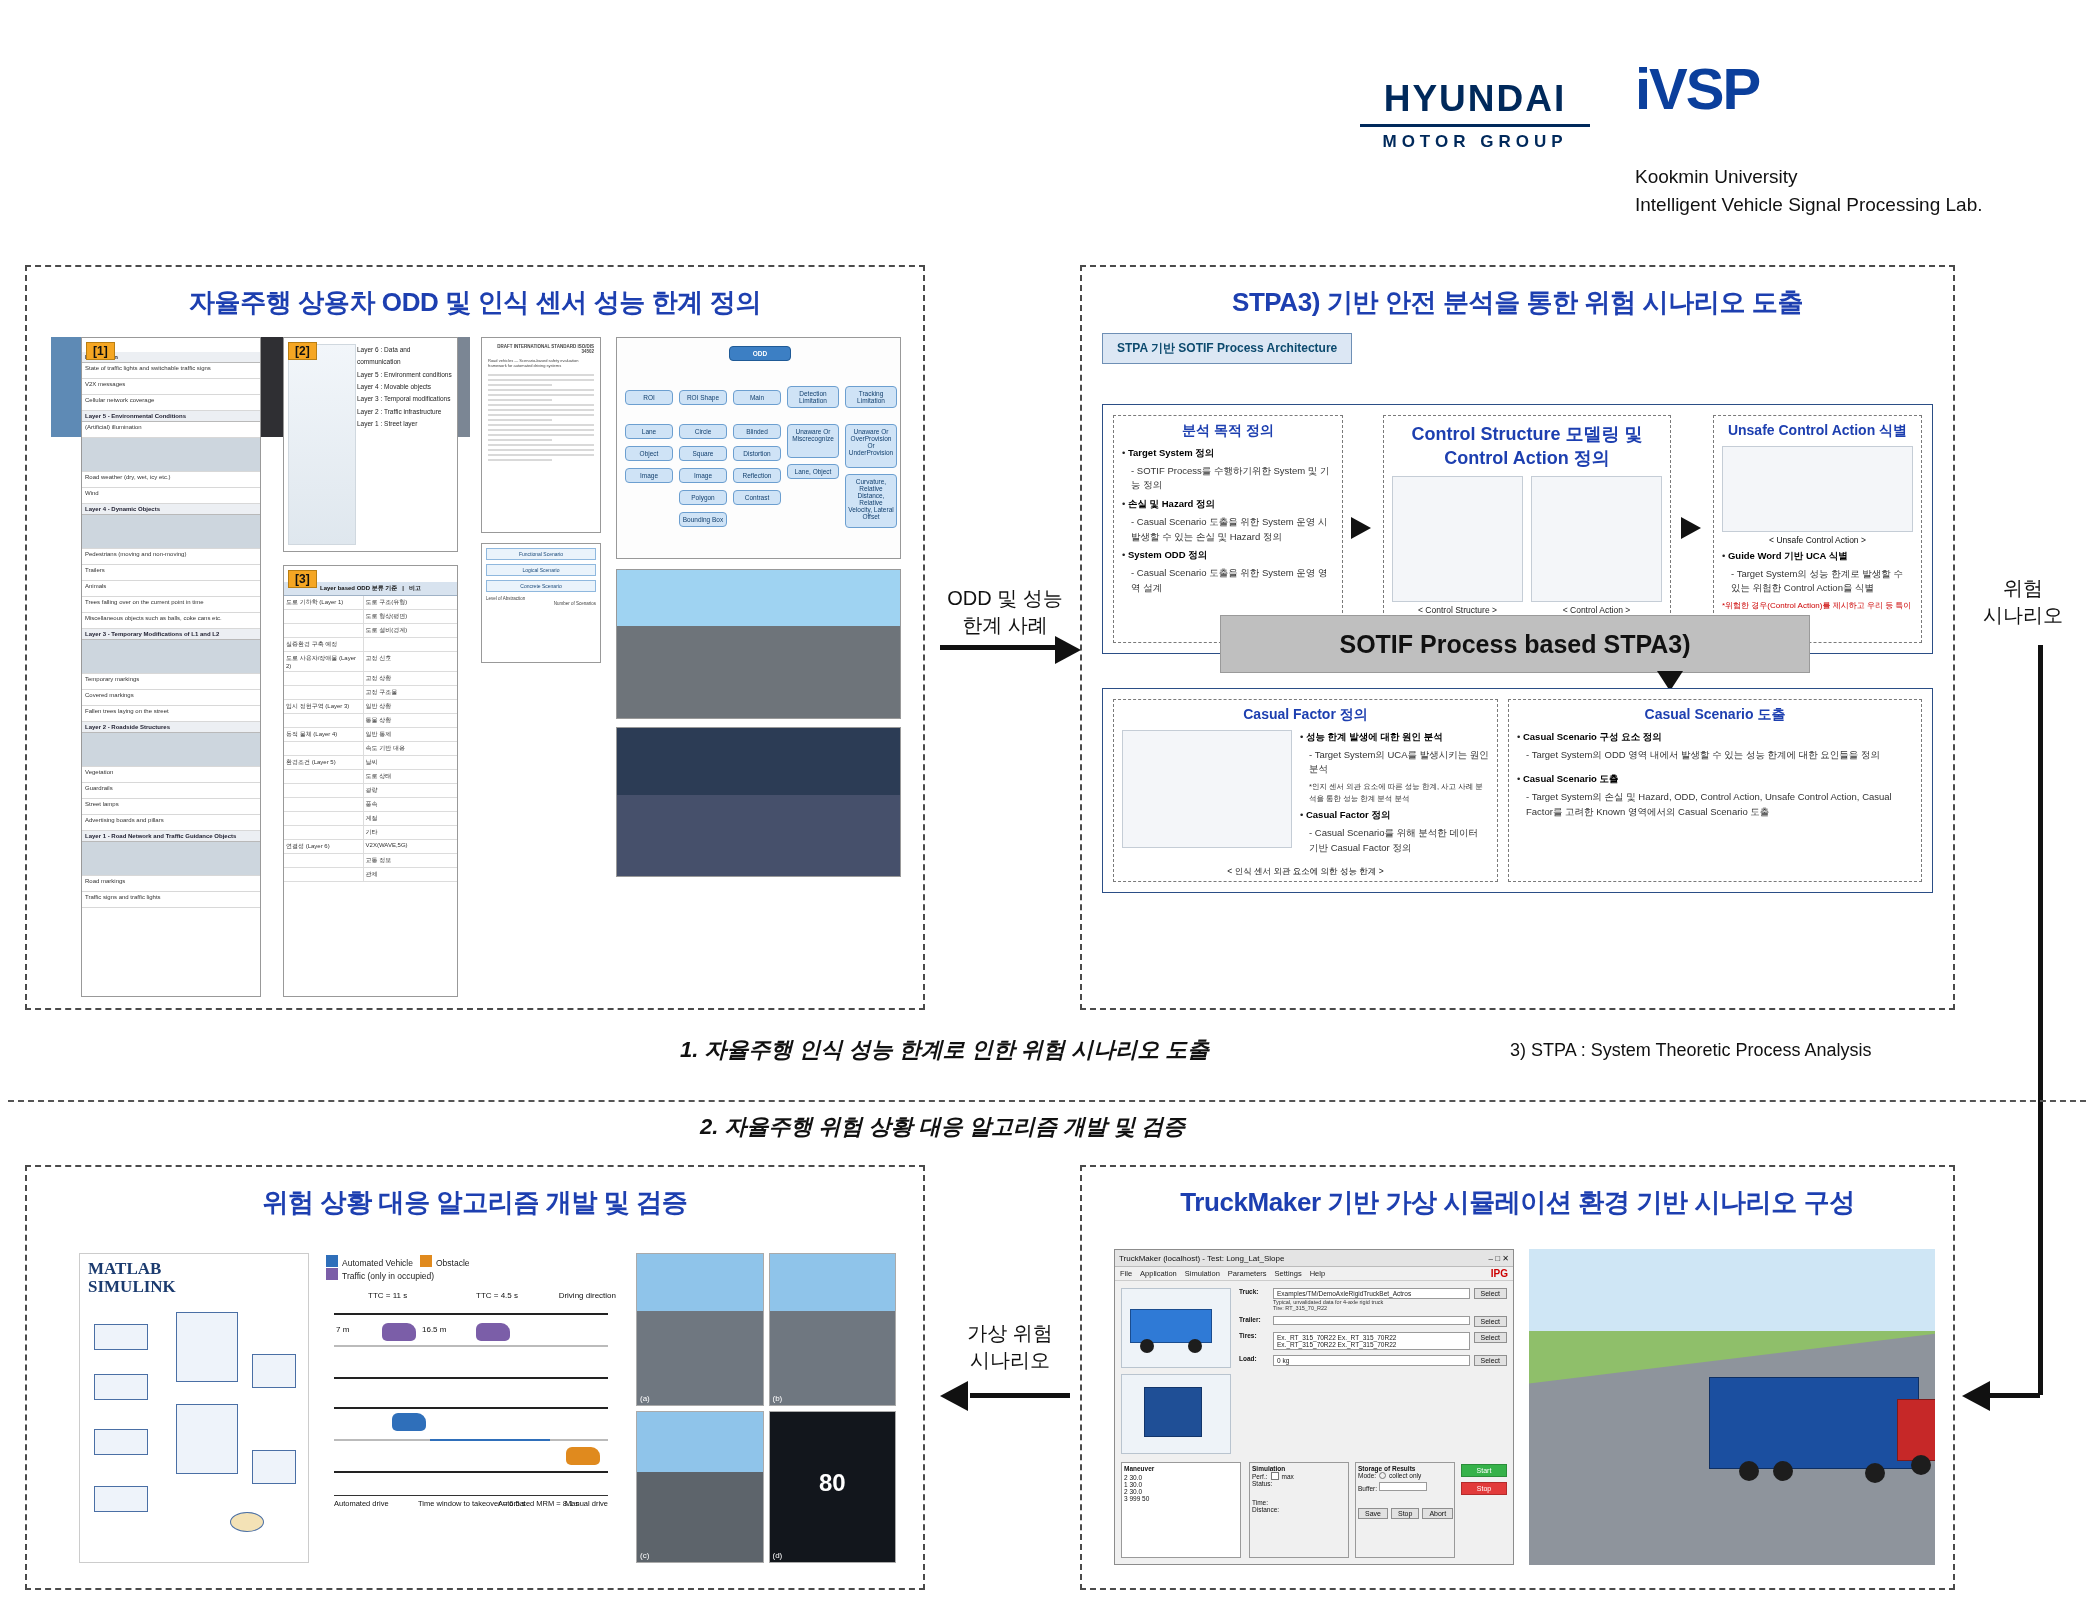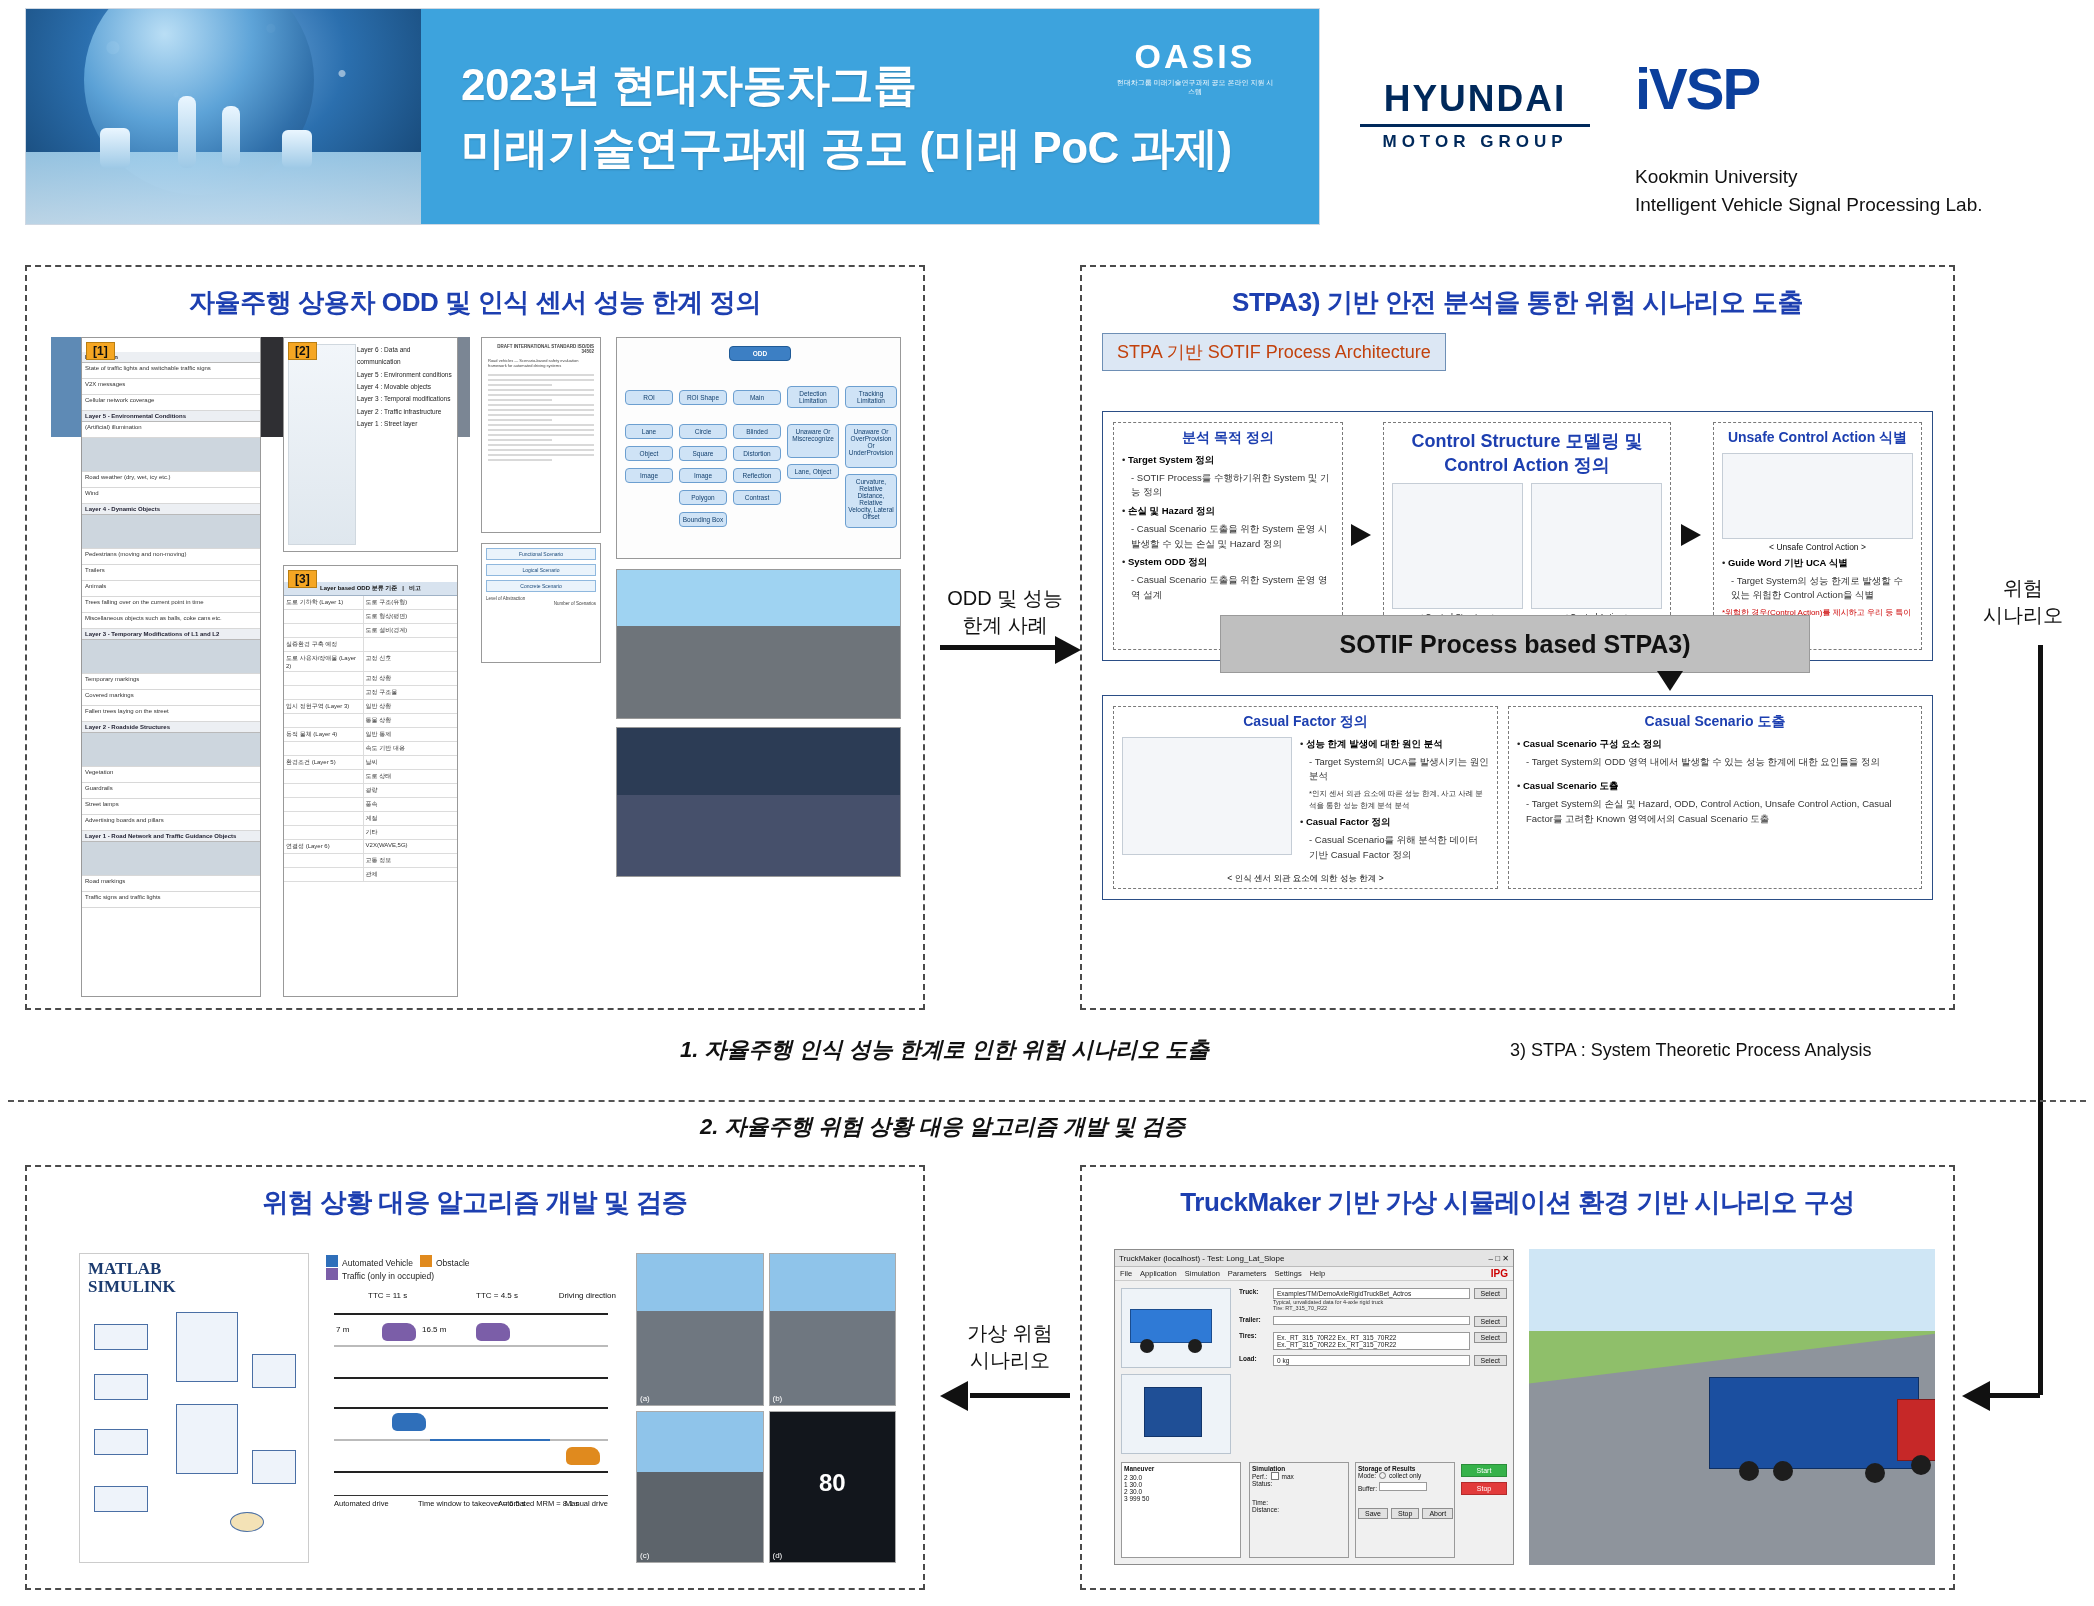--- a/index.html
+++ b/index.html
@@ -126,22 +126,22 @@
   .road1 { left:565px; top:232px; width:285px; height:150px;
       background:linear-gradient(#9fd3f2 0 38%, #6e747a 38% 100%); }
   .road2 { left:565px; top:390px; width:285px; height:150px;
       background:linear-gradient(#2c3c55 0 45%, #46506b 45% 100%); }
   .strip { left:430px; top:560px; width:420px; height:100px; display:flex; }
   .strip > div { flex:1; border-right:1px solid #fff; }
 
   
   .stpa-body { position:absolute; left:20px; top:66px; right:20px; bottom:14px; }
   .arch-tab {
-    display:inline-block; background:#dce7f4; border:1px solid #6e8fb5; color:#c2410c;
-    font-weight:normal; font-size:18px; padding:6px 14px; margin-bottom:8px;
+    display:inline-block; background:#dce7f4; border:1px solid #6e8fb5; color:#0c4a6e;
+    font-weight:bold; font-size:12px; padding:6px 14px; margin-bottom:8px;
   }
   .stpa-row { position:relative; border:1.5px solid #2b4e86; padding:10px; background:#fff; }
   .stpa-row.top { height:250px;margin-top:32px; }
   .stpa-row.bot { height:205px; margin-top:34px; }
   .stpa-col { position:absolute; top:10px; bottom:10px; border:1px dashed #7a7a7a; background:#fff; padding:6px 8px; }
   .col-title { text-align:center; color:#1d3fb0; font-weight:bold; font-size:14px; margin-bottom:6px; }
   .bullets { font-size:9.5px; line-height:1.55; color:#222; }
   .bullets b { color:#000; }
   .bullets .lvl1 { margin:0 0 3px 0; }
   .bullets .lvl2 { margin:0 0 4px 9px; color:#333; }
@@ -202,40 +202,20 @@
      background:#8e949c; transform:skewY(-7deg); }
   .tm-trailer { position:absolute; left:180px; top:128px; width:210px; height:92px; background:#1b4fa0; border:1px solid #0e2f63; }
   .tm-cab { position:absolute; left:368px; top:150px; width:56px; height:62px; background:#c62828; border:1px solid #7d1a1a; }
   .wheel { position:absolute; width:20px; height:20px; border-radius:50%; background:#1d1d1d; }
 </style>
 </head>
 <body>
 
 <div class="header">
 
-  <div class="header-banner">
-    <div class="banner-art">
-      <div class="planet"></div>
-      <div class="ice"></div>
-      <div class="fig f3"></div>
-      <div class="fig f1"></div>
-      <div class="fig f2"></div>
-      <div class="fig f4"></div>
-    </div>
-    <div class="banner-main">
-      <div class="banner-title">
-        <div>2023년 현대자동차그룹</div>
-        <div>미래기술연구과제 공모 (미래 PoC 과제)</div>
-      </div>
-      <div class="oasis">
-        <div class="o-word">OASIS</div>
-        <div class="o-sub">현대차그룹 미래기술연구과제 공모 온라인 지원 시스템</div>
-      </div>
-    </div>
-  </div>
 
   <div class="hmg-logo">
     <div class="hm-word">HYUNDAI</div>
     <div class="hm-rule"></div>
     <div class="hm-sub">MOTOR GROUP</div>
   </div>
 
   <div class="ivsp-logo">
     <div class="iv-word">iVSP</div>
   </div>

